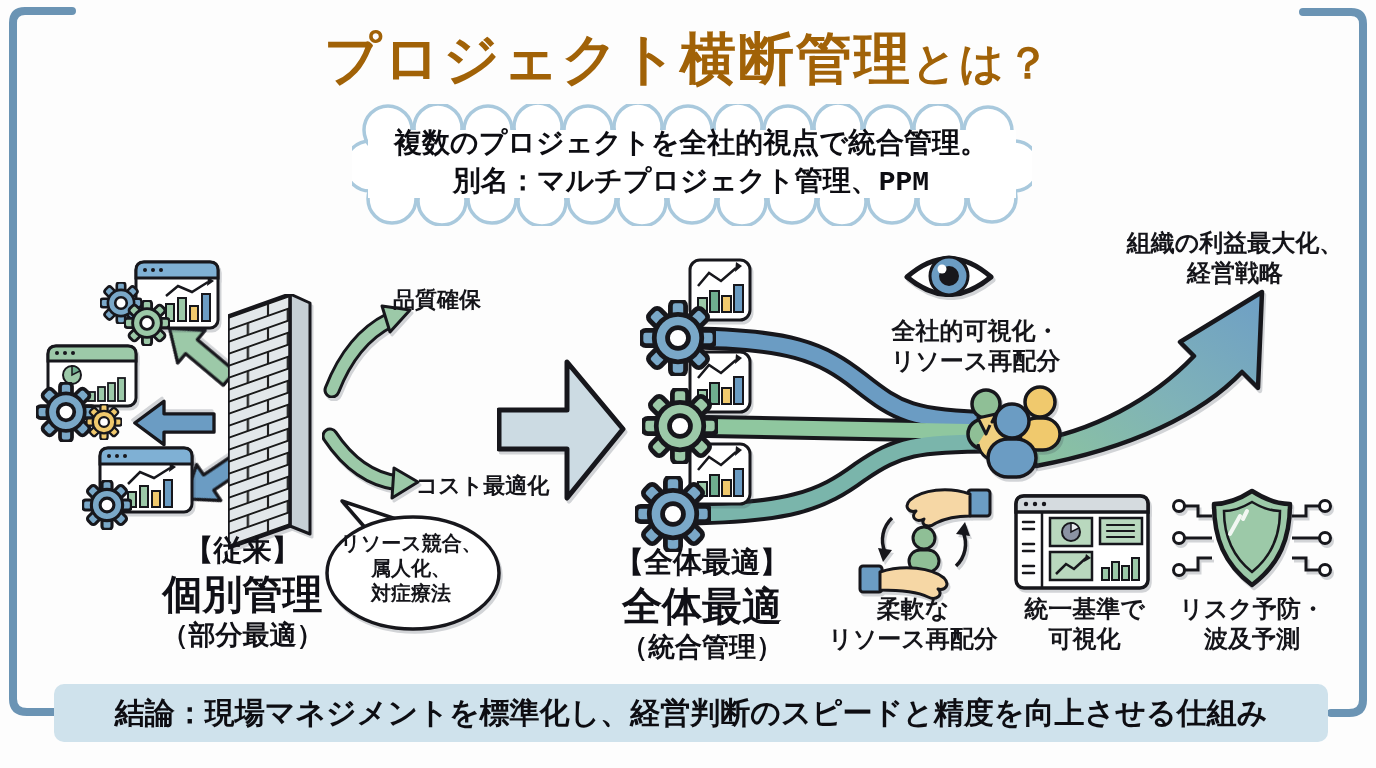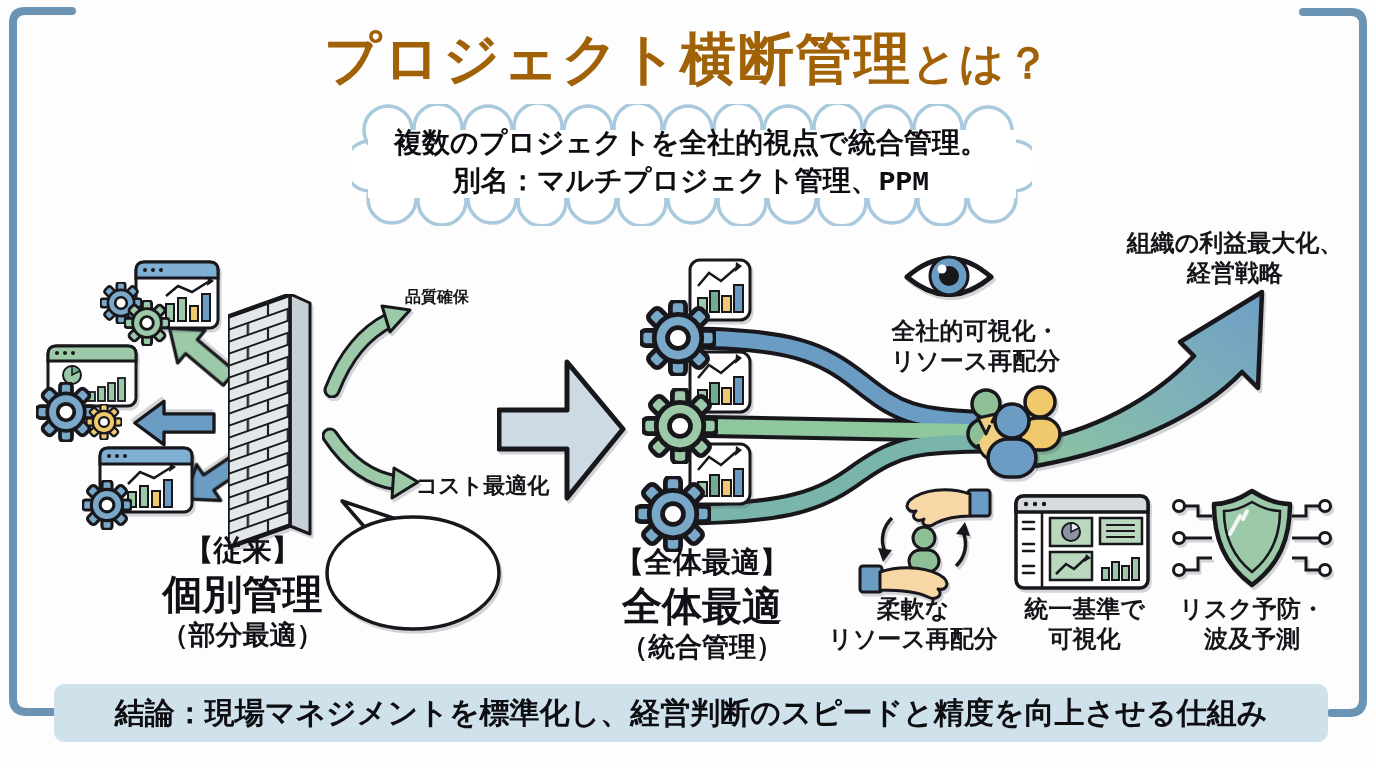--- a/index.html
+++ b/index.html
@@ -186,39 +186,44 @@
     </defs>
     <polygon points="62,0 82,9 82,240 62,232" fill="#c6cfd5" stroke="#17171c" stroke-width="3" stroke-linejoin="round"></polygon>
     <polygon points="0,22 62,0 62,232 0,254" fill="url(#bricks)" stroke="#17171c" stroke-width="3.5" stroke-linejoin="round"></polygon>
   </svg>
 
   <svg class="abs shadow" style="left:322px;top:298px" width="95" height="100">
     <path d="M 10,92 C 24,56 44,34 68,22" fill="none" stroke="#17171c" stroke-width="17" stroke-linecap="round"></path>
     <path d="M 10,92 C 24,56 44,34 68,22" fill="none" stroke="#9cc9a8" stroke-width="11" stroke-linecap="round"></path>
     <polygon points="60,8 88,12 68,34" fill="#9cc9a8" stroke="#17171c" stroke-width="3" stroke-linejoin="round"></polygon>
   </svg>
-  <div class="lbl" style="left:382px;top:287px;width:110px;font-size:16px">品質確保</div>
+  <div class="lbl" style="left:382px;top:287px;width:110px;font-size:22px">品質確保</div>
 
   <svg class="abs shadow" style="left:322px;top:424px" width="105" height="80">
     <path d="M 8,12 C 28,42 52,56 76,59" fill="none" stroke="#17171c" stroke-width="17" stroke-linecap="round"></path>
     <path d="M 8,12 C 28,42 52,56 76,59" fill="none" stroke="#9cc9a8" stroke-width="11" stroke-linecap="round"></path>
     <polygon points="96,58 72,44 70,74" fill="#9cc9a8" stroke="#17171c" stroke-width="3" stroke-linejoin="round"></polygon>
   </svg>
   <div class="lbl" style="left:405px;top:473px;width:155px;font-size:22px">コスト最適化</div>
 
   <div class="stack" style="left:145px;top:531px;width:195px">
     <div class="h">【従来】</div>
     <div class="n">個別管理</div>
     <div class="s">（部分最適）</div>
   </div>
 
   <svg class="abs shadow" style="left:318px;top:495px" width="186" height="140">
     <polygon points="24,6 50,36 78,24" fill="#fff" stroke="#17171c" stroke-width="3.5" stroke-linejoin="round"></polygon>
     <ellipse cx="95" cy="78" rx="86" ry="56" fill="#fff" stroke="#17171c" stroke-width="3.5"></ellipse>
   </svg>
+  <div class="bubble-text">
+    <div>リソース競合、</div>
+    <div>属人化、</div>
+    <div>対症療法</div>
+  </div>
 
   <svg class="abs shadow" style="left:497px;top:352px" width="130" height="156">
     <polygon points="2,58 70,58 70,10 126,77 70,146 70,97 2,97" fill="#ccdbe3" stroke="#17171c" stroke-width="5" stroke-linejoin="round"></polygon>
   </svg>
 
   <svg class="abs" style="left:660px;top:280px" width="360" height="262">
     <g fill="none" stroke="#17171c" stroke-width="23" stroke-linecap="round">
       <path d="M 20,58 C 130,58 162,72 200,102 C 238,132 252,140 334,142"></path>
       <path d="M 20,146 C 140,148 245,150 334,152"></path>
       <path d="M 15,234 C 130,234 162,220 200,192 C 238,166 256,162 334,162"></path>

